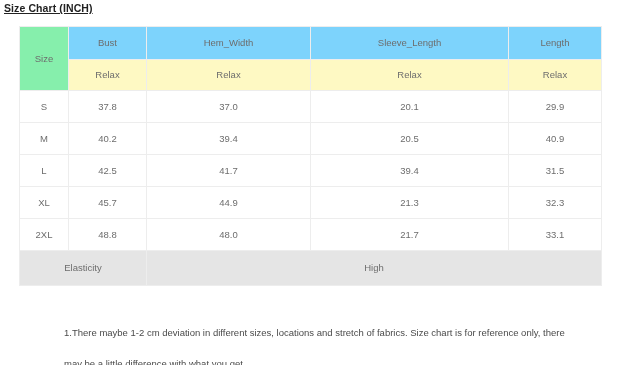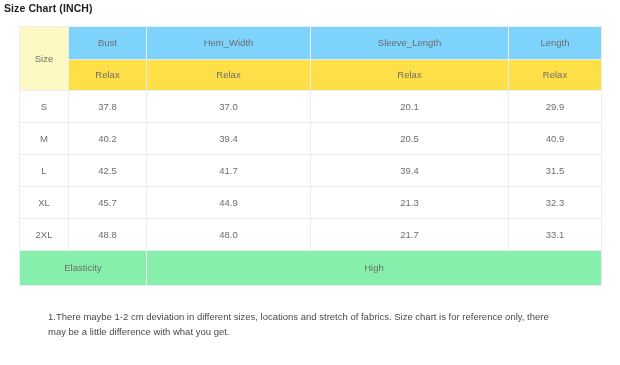--- a/index.html
+++ b/index.html
@@ -18,20 +18,21 @@
 
   
   .page-title {
     position: absolute;
     left: 4px;
     top: 2px;
     font-size: 10.5px;
     font-weight: bold;
     color: #222222;
     letter-spacing: 0.1px;
+    text-decoration: underline;
   }
 
   
   .size-table-wrap {
     position: absolute;
     left: 19px;
     top: 26px;
     width: 582px;
   }
   table.size-table {
@@ -49,32 +50,32 @@
     color: #6d6d6d;
     font-weight: normal;
     padding: 0;
     line-height: 1.2;
   }
   tr.head-row-top td {
     background: #7dd3fc;
     height: 32px;
   }
   tr.head-row-top td.size-corner {
-    background: #fef9c3;
+    background: #86efac;
   }
   tr.head-row-sub td {
-    background: #fde047;
+    background: #fef9c3;
     height: 30px;
   }
   tr.data-row td {
     background: #ffffff;
     height: 31px;
   }
   tr.elasticity-row td {
-    background: #86efac;
+    background: #e5e5e5;
     height: 34px;
   }
 
   
   col.c-size    { width: 49px;  }
   col.c-bust    { width: 78px;  }
   col.c-hem     { width: 164px; }
   col.c-sleeve  { width: 198px; }
   col.c-length  { width: 93px;  }
 
@@ -89,21 +90,21 @@
     font-size: 10.5px;
     font-weight: bold;
     color: #222222;
     margin: 0 0 3px 0;
     line-height: 1.3;
   }
   .note-line {
     font-size: 9.5px;
     color: #4a4a4a;
     line-height: 1.55;
-    margin: 0;
+    margin: 16px;
   }
 </style>
 </head>
 <body>
 
 <div class="page-title">Size Chart (INCH)</div>
 
 <div class="size-table-wrap">
   <table class="size-table">
     <colgroup>

